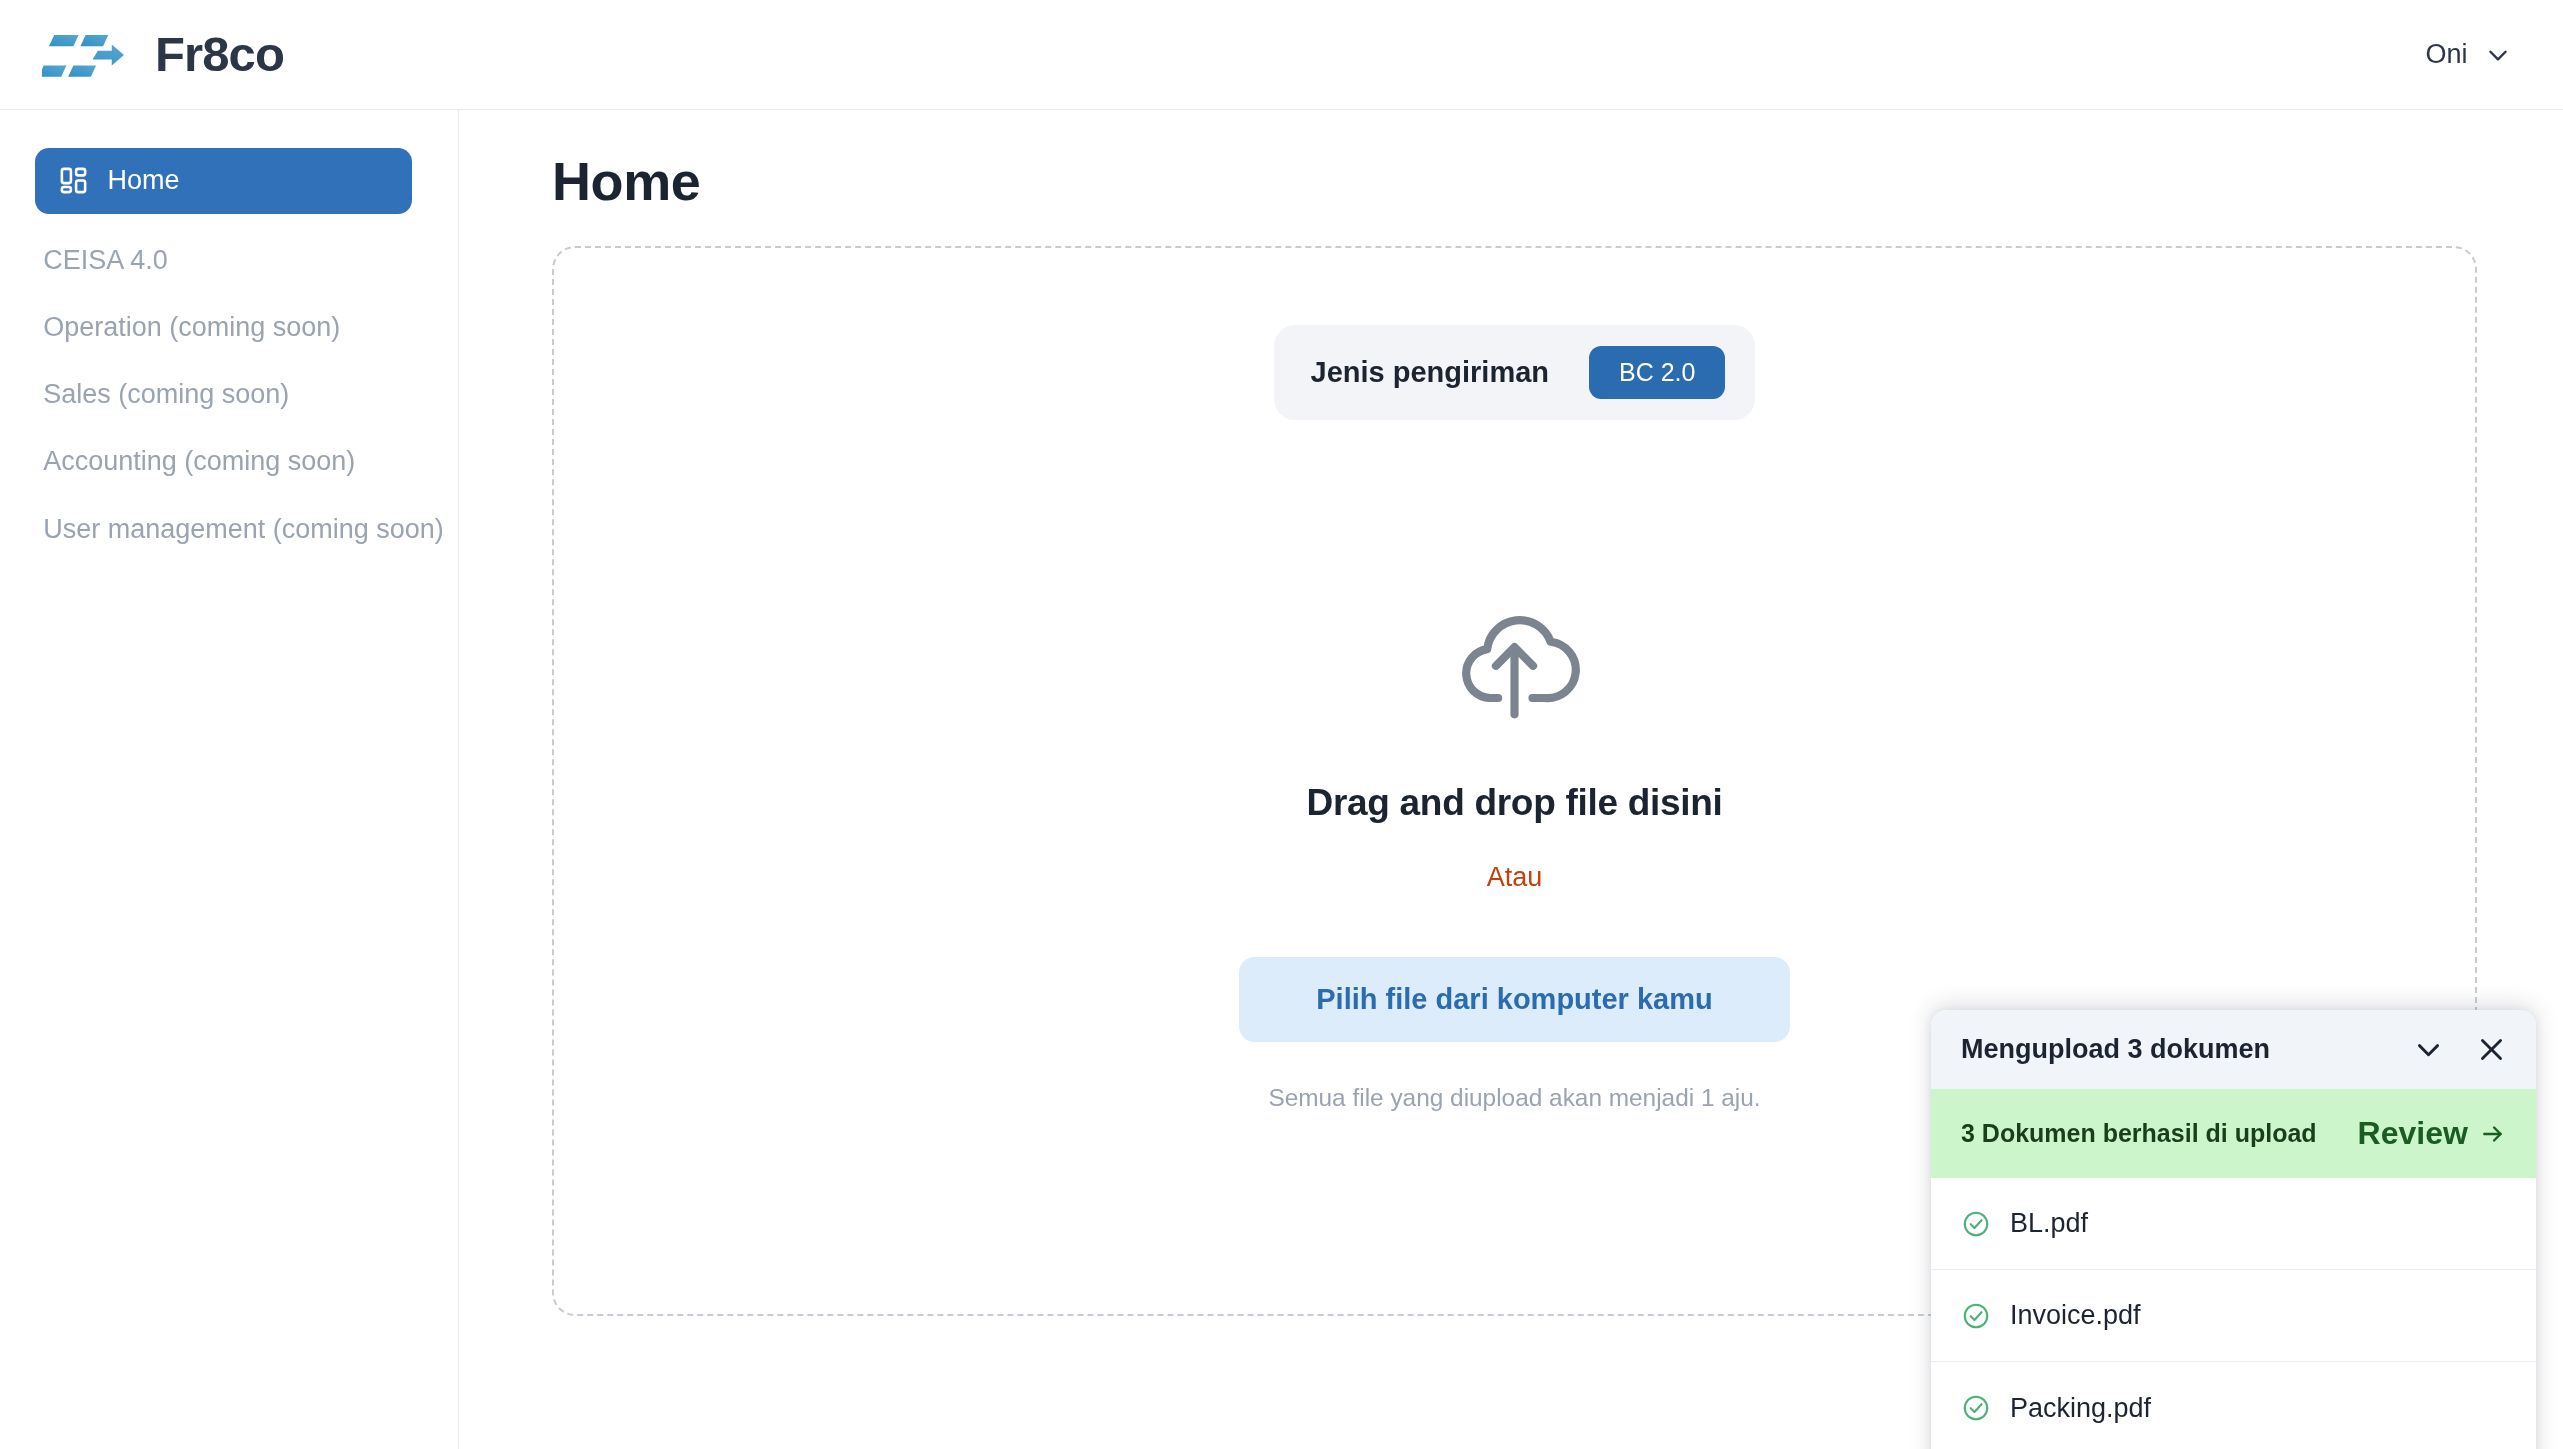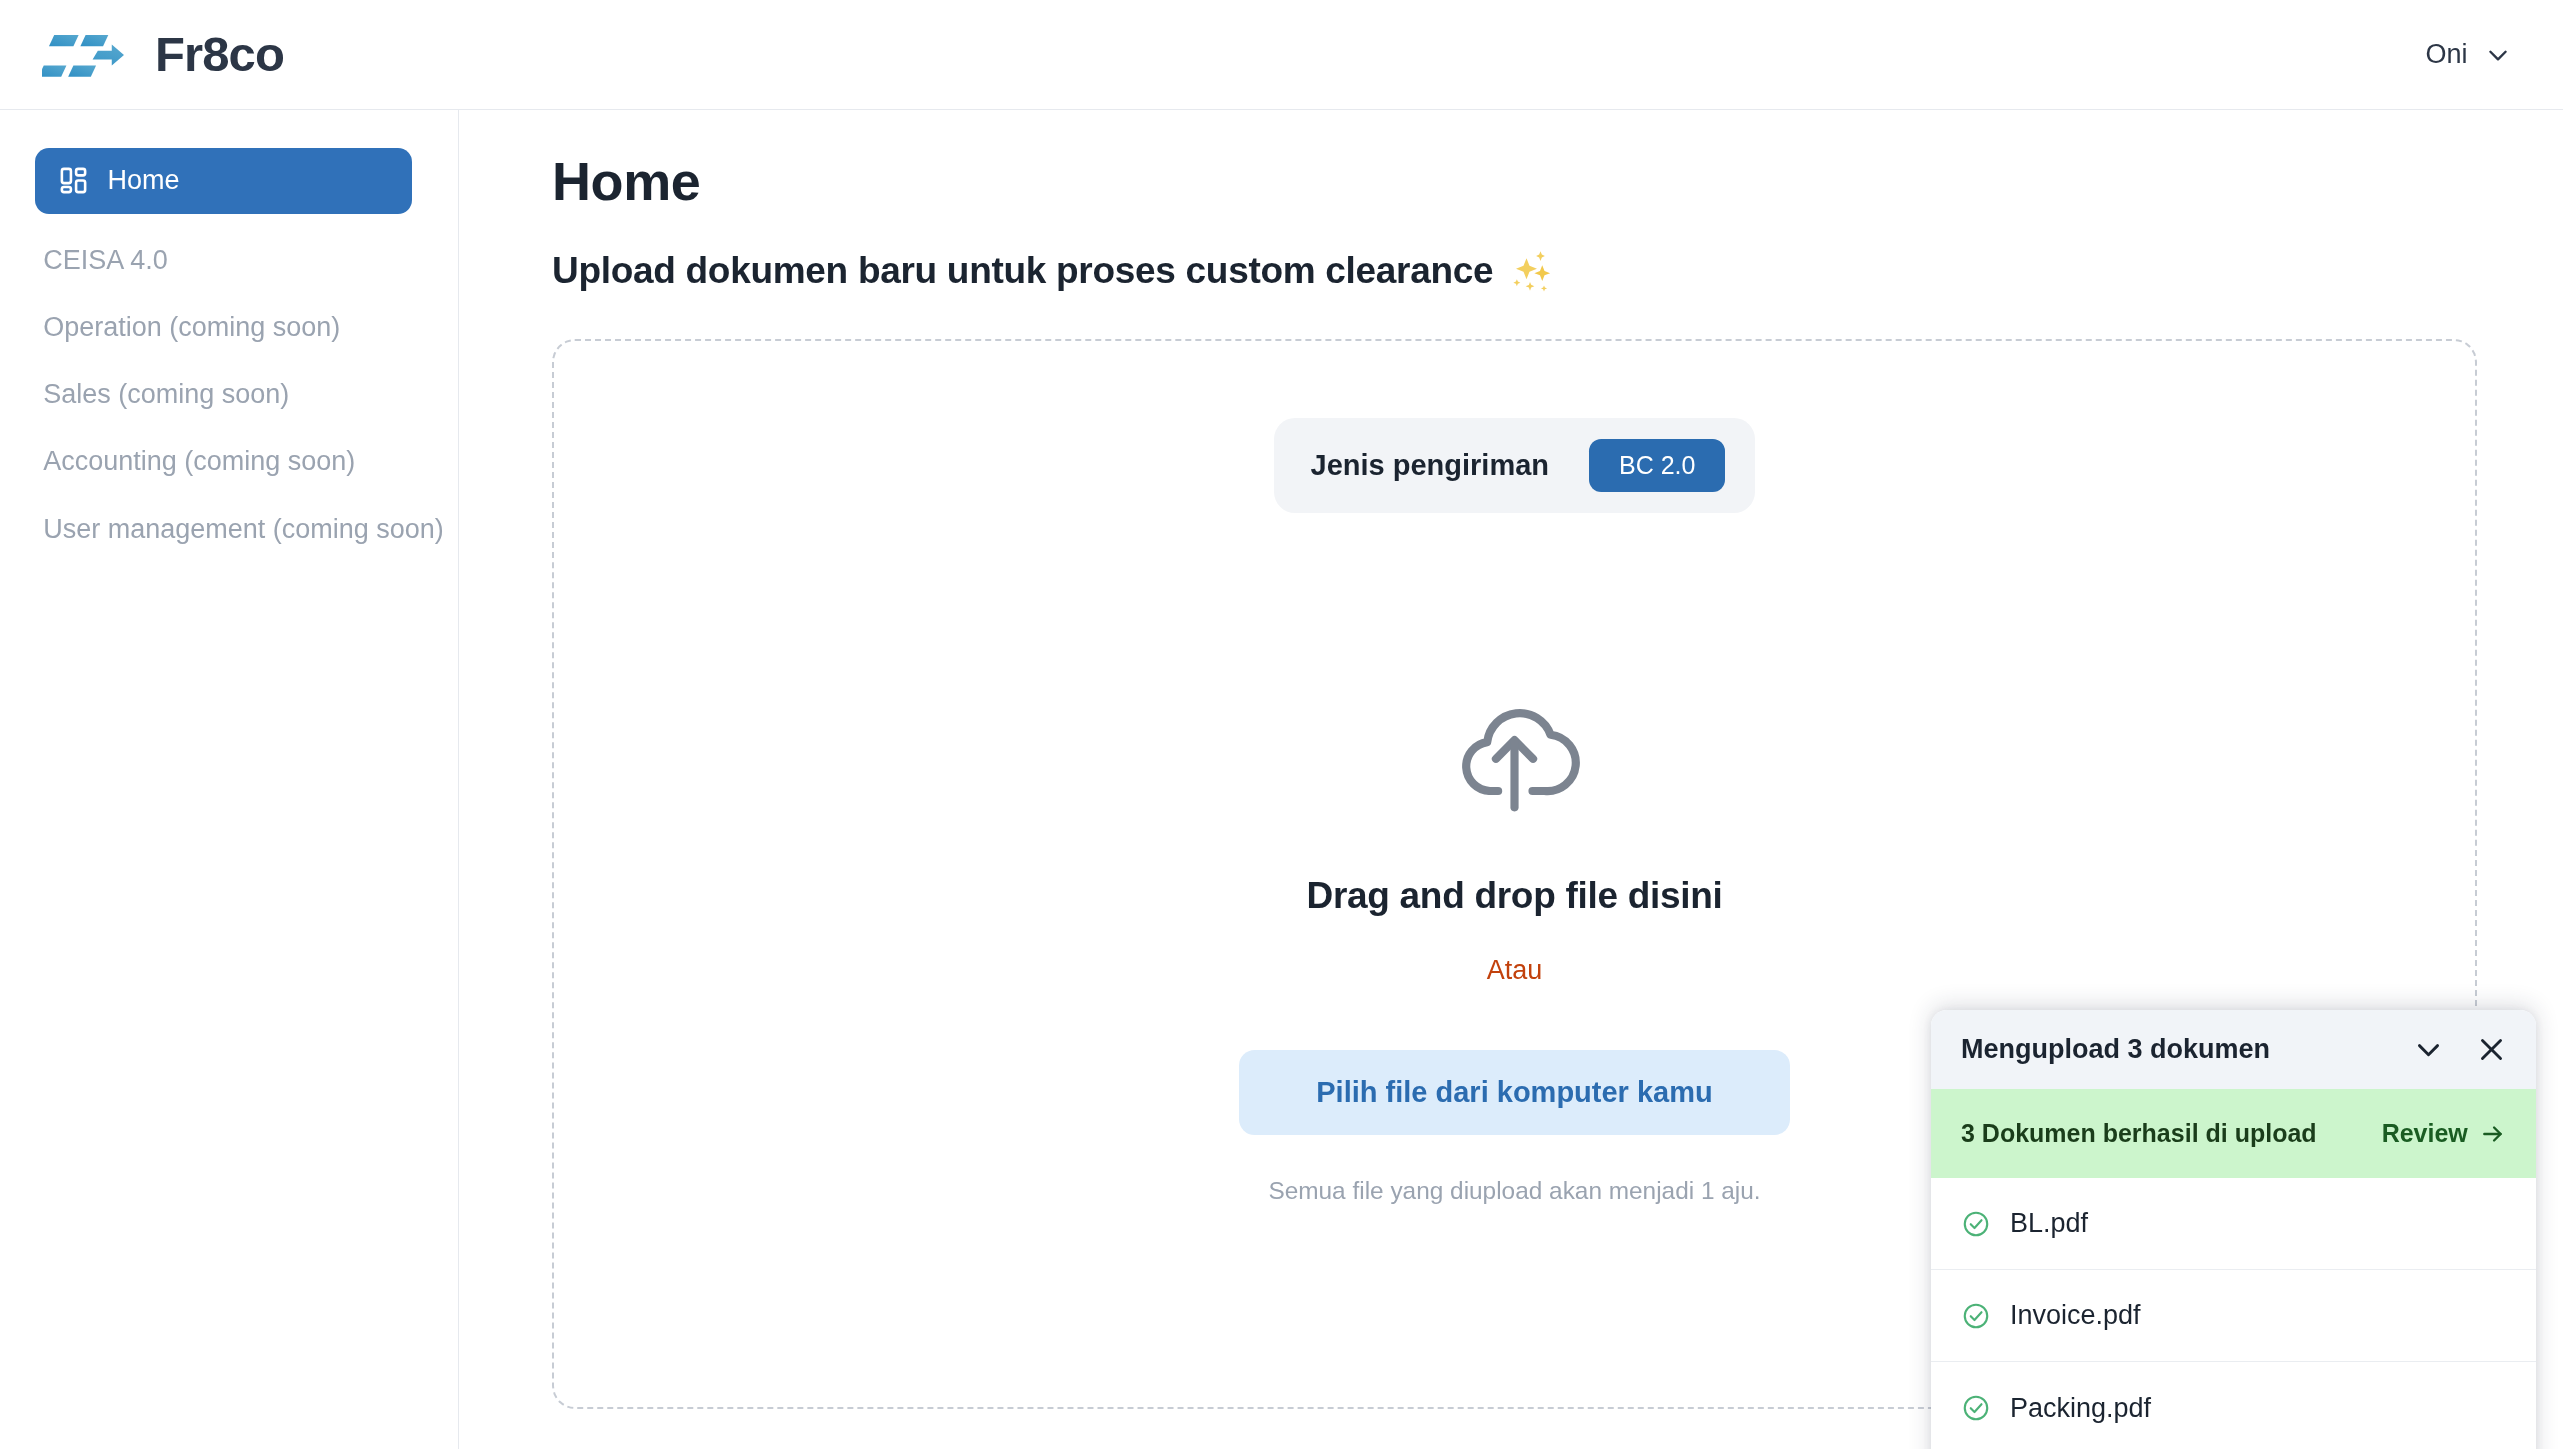--- a/index.html
+++ b/index.html
@@ -115,21 +115,21 @@
   .up-head-title { font-size:27px; font-weight:700; color:#1b2430; }
   .up-head-actions { display:flex; align-items:center; gap:24.4px; }
   .up-icon-btn { width:38px; height:38px; display:flex; align-items:center; justify-content:center; cursor:pointer; }
   .up-icon-btn svg { width:31px; height:31px; display:block; }
   .up-success {
     background:#ccf5cc; height:89px;
     display:flex; align-items:center; justify-content:space-between;
     padding:0 30px;
   }
   .up-success-text { font-size:25px; font-weight:700; color:#1a3d1a; }
-  .up-review { display:flex; align-items:center; gap:12.2px; font-size:25px; font-weight:700; color:#1a5c22; cursor:pointer; }
+  .up-review { display:flex; align-items:center; gap:12.2px; font-size:32px; font-weight:700; color:#1a5c22; cursor:pointer; }
   .up-review svg { width:26px; height:26px; display:block; }
   .up-file {
     height:92px; display:flex; align-items:center; gap:19px;
     padding:0 30px; border-bottom:0.9px solid #eaedf1; background:#fff;
   }
   .up-file:last-child { border-bottom:none; }
   .check-icon { width:30px; height:30px; flex:0 0 30px; display:block; }
   .up-file-name { font-size:27px; color:#1b2430; }
 </style>
 </head>
@@ -195,33 +195,20 @@
       <span class="nav-label">Accounting (coming soon)</span>
     </div>
     <div class="nav-item">
       <span class="nav-label">User management (coming soon)</span>
     </div>
   </div>
 
   <div class="main">
     <div class="page-title">Home</div>
 
-    <div class="page-sub">
-      <span>Upload dokumen baru untuk proses custom clearance</span>
-      <span class="sparkle">
-        <svg viewBox="0 0 56 56" xmlns="http://www.w3.org/2000/svg">
-          <path d="M20 14 l3.4 8.6 L32 26 l-8.6 3.4 L20 38 l-3.4 -8.6 L8 26 l8.6 -3.4 z" fill="#f3cf5e"></path>
-          <path d="M38 22 l2.6 6.5 L47 31 l-6.4 2.5 L38 40 l-2.6 -6.5 L29 31 l6.4 -2.5 z" fill="#f2c94c"></path>
-          <path d="M36 6 l1.5 3.8 L41 11.5 l-3.5 1.5 L36 17 l-1.5 -4 L31 11.5 l3.5 -1.7 z" fill="#f3cf5e"></path>
-          <path d="M24 41 l1.3 3.3 L29 46 l-3.7 1.4 L24 51 l-1.3 -3.6 L19 46 l3.7 -1.4 z" fill="#f3cf5e"></path>
-          <path d="M9 38 l1.1 2.7 L13 42 l-2.9 1.1 L9 46 l-1.1 -2.9 L5 42 l2.9 -1.3 z" fill="#f3cf5e"></path>
-          <path d="M40 45 l1 2.5 L43.5 48.5 l-2.5 1 L40 52 l-1 -2.5 L36.5 48.5 l2.5 -1 z" fill="#f3cf5e"></path>
-        </svg>
-      </span>
-    </div>
 
     <div class="dropzone">
 
       <div class="shiptype">
         <span class="shiptype-label">Jenis pengiriman</span>
         <span class="shiptype-badge">BC 2.0</span>
       </div>
 
       <div class="dz-center">
         <span class="cloud-icon">

